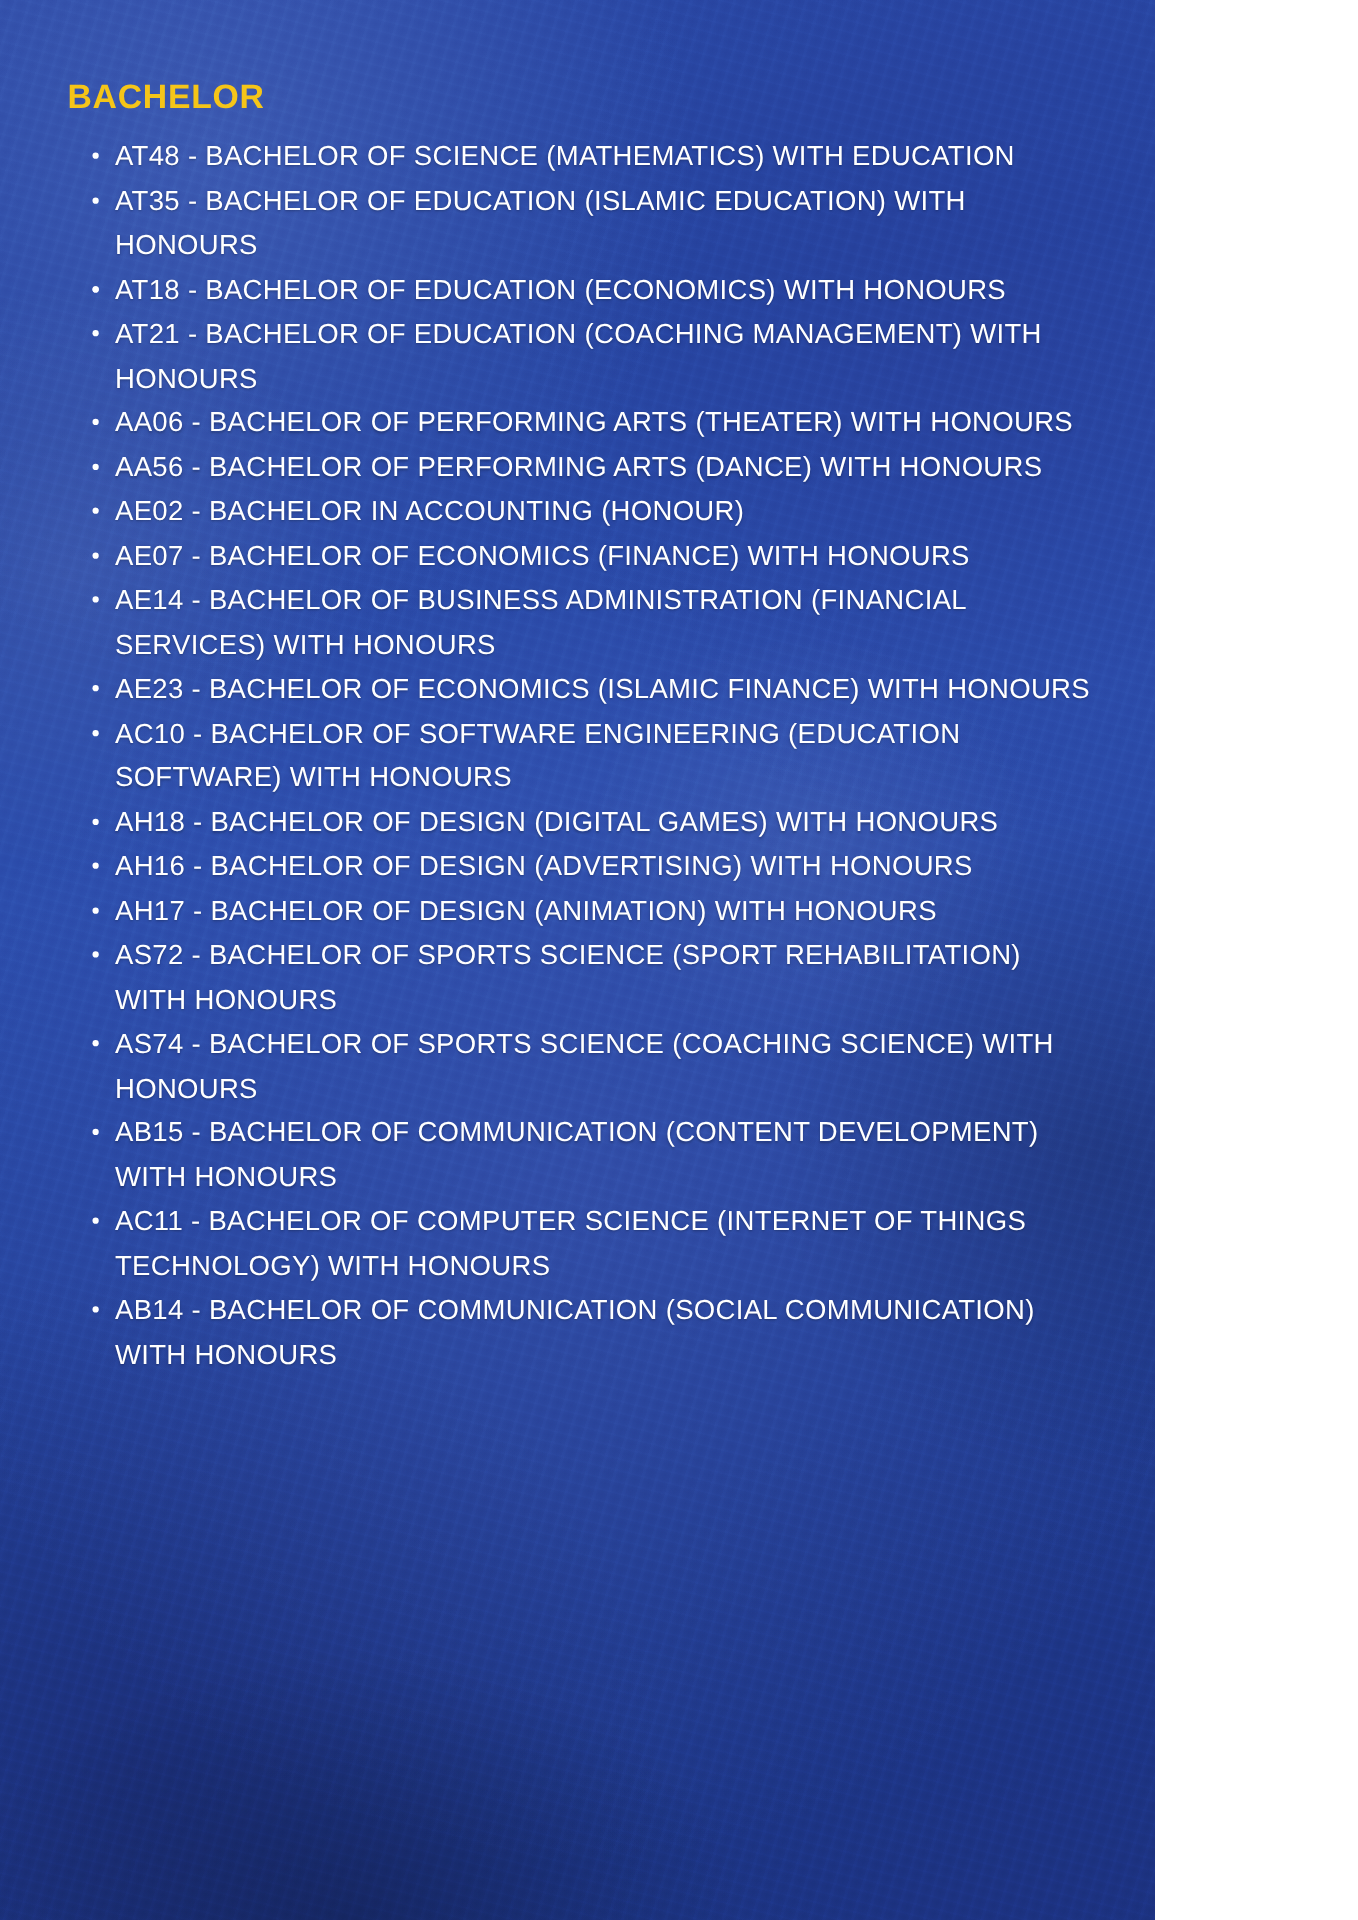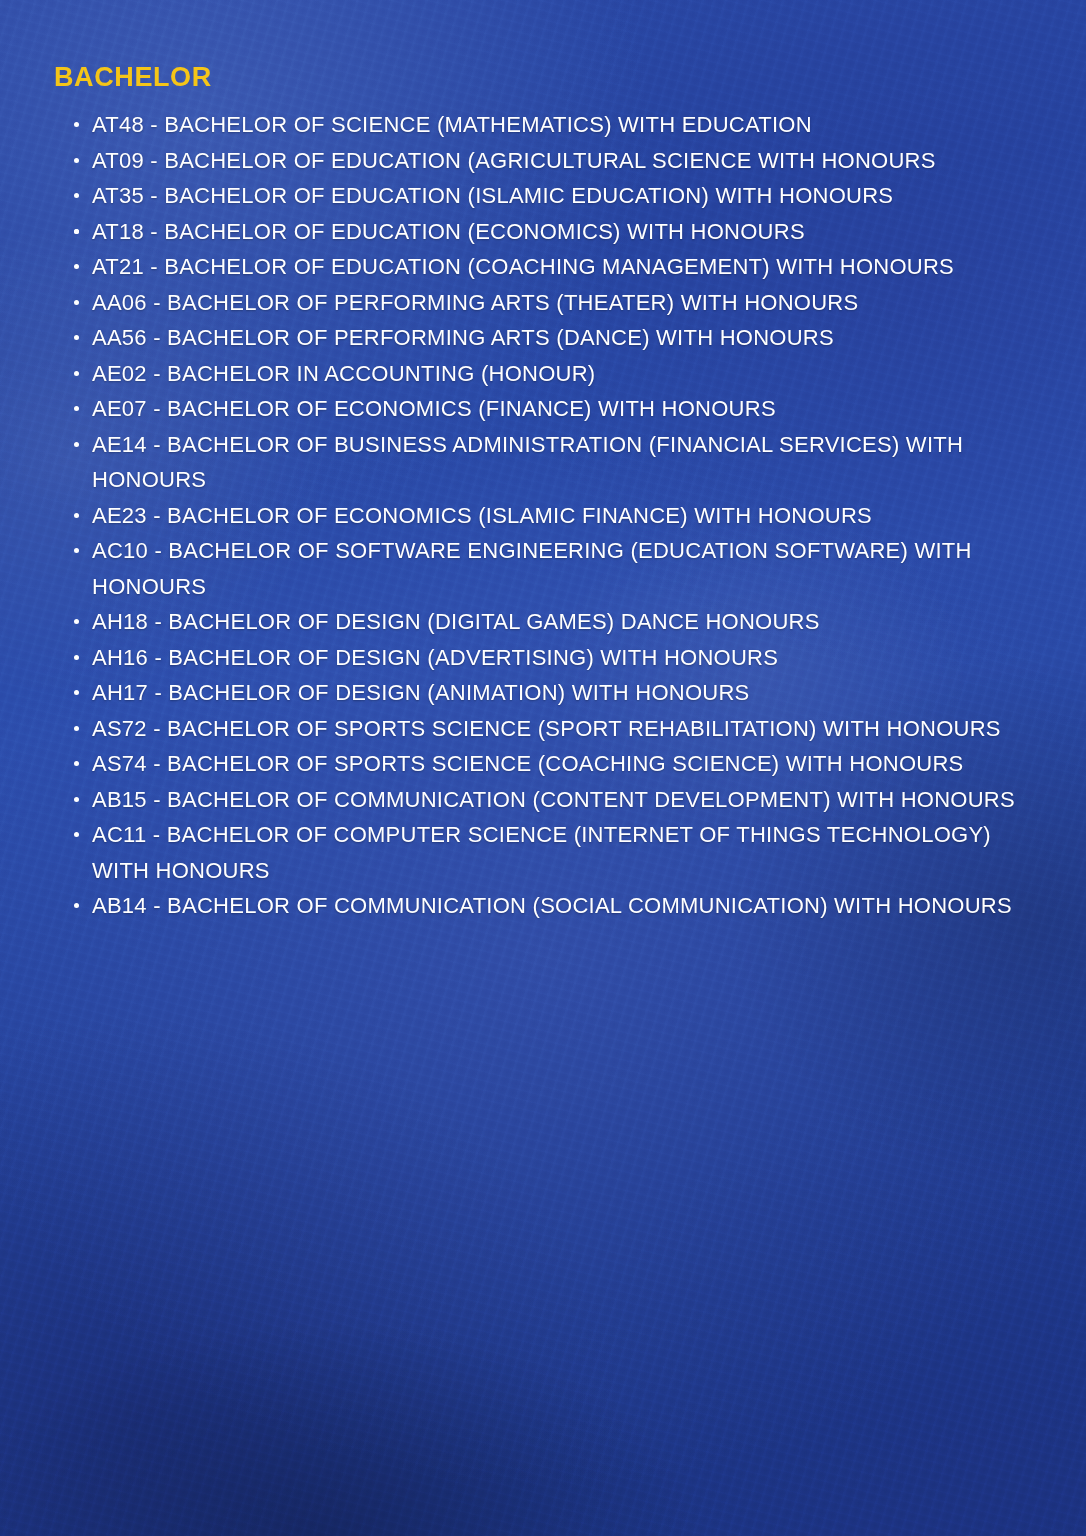--- a/index.html
+++ b/index.html
@@ -7,21 +7,21 @@
     padding: 0;
   }
   body {
     width: 1086px;
     height: 1536px;
     overflow: hidden;
     font-family: "Liberation Sans", sans-serif;
   }
   .poster {
     position: relative;
-    width: 1086px;
+    width: 924px;
     height: 1536px;
     background:
       radial-gradient(ellipse 70% 45% at 18% 8%, rgba(90,120,200,0.40) 0%, rgba(90,120,200,0) 60%),
       radial-gradient(ellipse 60% 40% at 85% 18%, rgba(40,60,150,0.45) 0%, rgba(40,60,150,0) 65%),
       radial-gradient(ellipse 80% 50% at 50% 62%, rgba(70,95,185,0.35) 0%, rgba(70,95,185,0) 70%),
       radial-gradient(ellipse 70% 40% at 12% 92%, rgba(25,40,110,0.55) 0%, rgba(25,40,110,0) 65%),
       radial-gradient(ellipse 65% 40% at 92% 96%, rgba(30,50,130,0.50) 0%, rgba(30,50,130,0) 65%),
       linear-gradient(168deg, #2b49a6 0%, #2746a3 20%, #2d4fae 42%, #27459f 62%, #1f3a8e 82%, #1b3383 100%);
     overflow: hidden;
   }
@@ -85,33 +85,32 @@
   }
 </style>
 </head>
 <body>
 
 <div class="poster">
   <div class="content">
     <h1 class="heading">BACHELOR</h1>
     <ul class="program-list" id="program-list">
         <li><span class="bullet"></span><span>AT48 - BACHELOR OF SCIENCE (MATHEMATICS) WITH EDUCATION</span></li>
-        <li><span class="bullet"></span><span>AT09 - BACHELOR OF EDUCATION (AGRICULTURAL SCIENCE WITH HONOURS</span></li>
         <li><span class="bullet"></span><span>AT35 - BACHELOR OF EDUCATION (ISLAMIC EDUCATION) WITH HONOURS</span></li>
         <li><span class="bullet"></span></li>
         <li><span class="bullet"></span><span>AT18 - BACHELOR OF EDUCATION (ECONOMICS) WITH HONOURS</span></li>
         <li><span class="bullet"></span><span>AT21 - BACHELOR OF EDUCATION (COACHING MANAGEMENT) WITH HONOURS</span></li>
         <li><span class="bullet"></span><span>AA06 - BACHELOR OF PERFORMING ARTS (THEATER) WITH HONOURS</span></li>
         <li><span class="bullet"></span><span>AA56 - BACHELOR OF PERFORMING ARTS (DANCE) WITH HONOURS</span></li>
         <li><span class="bullet"></span><span>AE02 - BACHELOR IN ACCOUNTING (HONOUR)</span></li>
         <li><span class="bullet"></span><span>AE07 - BACHELOR OF ECONOMICS (FINANCE) WITH HONOURS</span></li>
         <li><span class="bullet"></span><span>AE14 - BACHELOR OF BUSINESS ADMINISTRATION (FINANCIAL SERVICES) WITH HONOURS</span></li>
         <li><span class="bullet"></span><span>AE23 - BACHELOR OF ECONOMICS (ISLAMIC FINANCE) WITH HONOURS</span></li>
         <li><span class="bullet"></span><span>AC10 - BACHELOR OF SOFTWARE ENGINEERING (EDUCATION SOFTWARE) WITH HONOURS</span></li>
-        <li><span class="bullet"></span><span>AH18 - BACHELOR OF DESIGN (DIGITAL GAMES) DANCE HONOURS</span></li>
+        <li><span class="bullet"></span><span>AH18 - BACHELOR OF DESIGN (DIGITAL GAMES) WITH HONOURS</span></li>
         <li><span class="bullet"></span><span>AH16 - BACHELOR OF DESIGN (ADVERTISING) WITH HONOURS</span></li>
         <li><span class="bullet"></span><span>AH17 - BACHELOR OF DESIGN (ANIMATION) WITH HONOURS</span></li>
         <li><span class="bullet"></span><span>AS72 - BACHELOR OF SPORTS SCIENCE (SPORT REHABILITATION) WITH HONOURS</span></li>
         <li><span class="bullet"></span><span>AS74 - BACHELOR OF SPORTS SCIENCE (COACHING SCIENCE) WITH HONOURS</span></li>
         <li><span class="bullet"></span><span>AB15 - BACHELOR OF COMMUNICATION (CONTENT DEVELOPMENT) WITH HONOURS</span></li>
         <li><span class="bullet"></span><span>AC11 - BACHELOR OF COMPUTER SCIENCE (INTERNET OF THINGS TECHNOLOGY) WITH HONOURS</span></li>
         <li><span class="bullet"></span><span>AB14 - BACHELOR OF COMMUNICATION (SOCIAL COMMUNICATION) WITH HONOURS</span></li>
       </ul>
   </div>
 </div>

